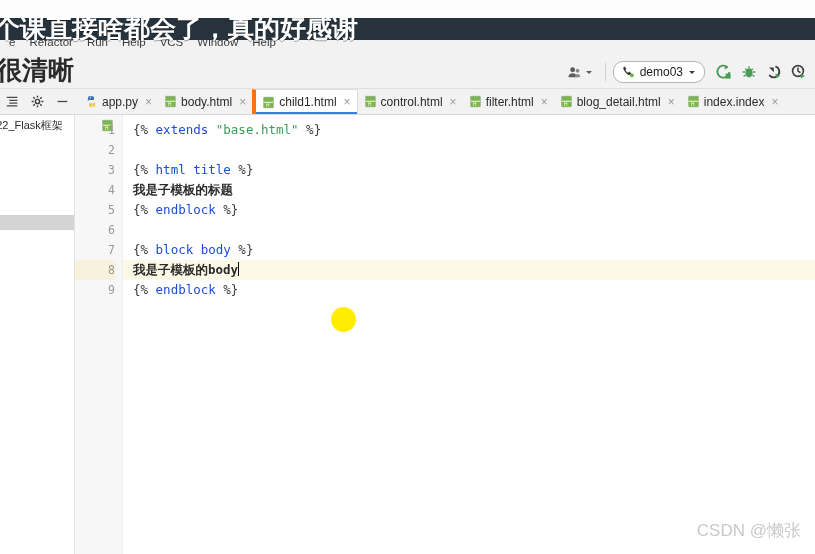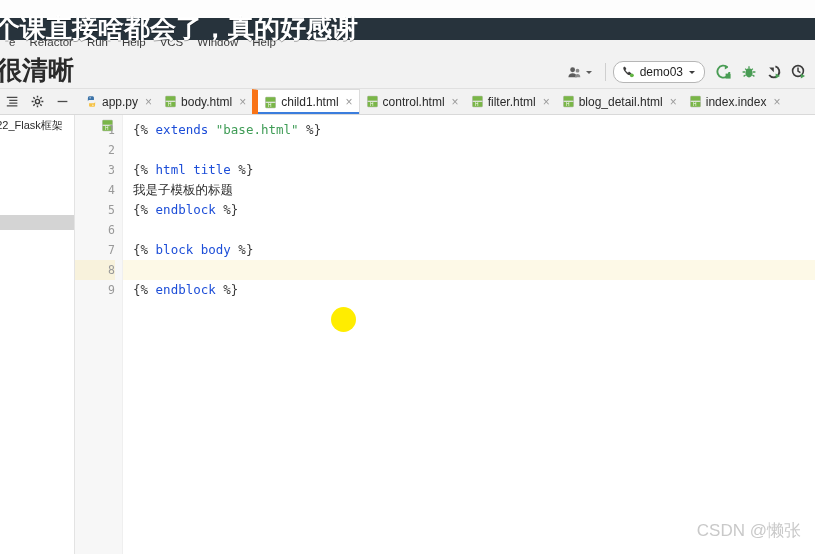--- a/index.html
+++ b/index.html
@@ -105,21 +105,21 @@
     padding: 0 4px 0 6px;
     font-size: 12px;
     color: #2b2b2b;
     position: relative;
     flex: none;
     white-space: nowrap;
   }
   .tab.active {
     background: #ffffff;
     border-top: 1px solid #dcdcdc;
-    border-left: 6px solid #f97316;
+    border-left: 4px solid #f97316;
     border-right: 1px solid #dcdcdc;
   }
   .tab.active::after {
     content: "";
     position: absolute;
     left: 0; right: 0; bottom: 0;
     height: 2px;
     background: #3b7ddd;
   }
   .tab-close {
@@ -196,21 +196,21 @@
     left: 10px;
     font-family: "DejaVu Sans Mono", "Liberation Mono", monospace;
     font-size: 12.5px;
     line-height: 20px;
     color: #2b2b2b;
     white-space: pre;
   }
   .tok-punct { color: #3a3a3a; }
   .tok-kw    { color: #1d4ed8; }
   .tok-str   { color: #3f9c56; }
-  .tok-txt   { color: #2b2b2b; }
+  .tok-txt   { color: #2b2b2b; font-weight: bold; }
   .caret {
     display: inline-block;
     width: 1px; height: 14px;
     background: #000;
     vertical-align: -2px;
     margin-left: 0px;
   }
 
   
   .annot-dot {
@@ -466,20 +466,21 @@
           <div class="line-row" style="top: 105px;">
             <span class="ln">6</span>
             <span class="code"></span>
           </div>
           <div class="line-row" style="top: 125px;">
             <span class="ln">7</span>
             <span class="code"><span class="tok-punct">{% </span><span class="tok-kw">block body</span><span class="tok-punct"> %}</span></span>
           </div>
           <div class="line-row hl" style="top: 145px;">
             <span class="ln">8</span>
+            <span class="code"><span class="tok-txt">我是子模板的body</span><span class="caret"></span></span>
           </div>
           <div class="line-row" style="top: 165px;">
             <span class="ln">9</span>
             <span class="code"><span class="tok-punct">{% </span><span class="tok-kw">endblock</span><span class="tok-punct"> %}</span></span>
           </div>
         </div>
       <div class="annot-dot"></div>
     </div>
 
   </div>

